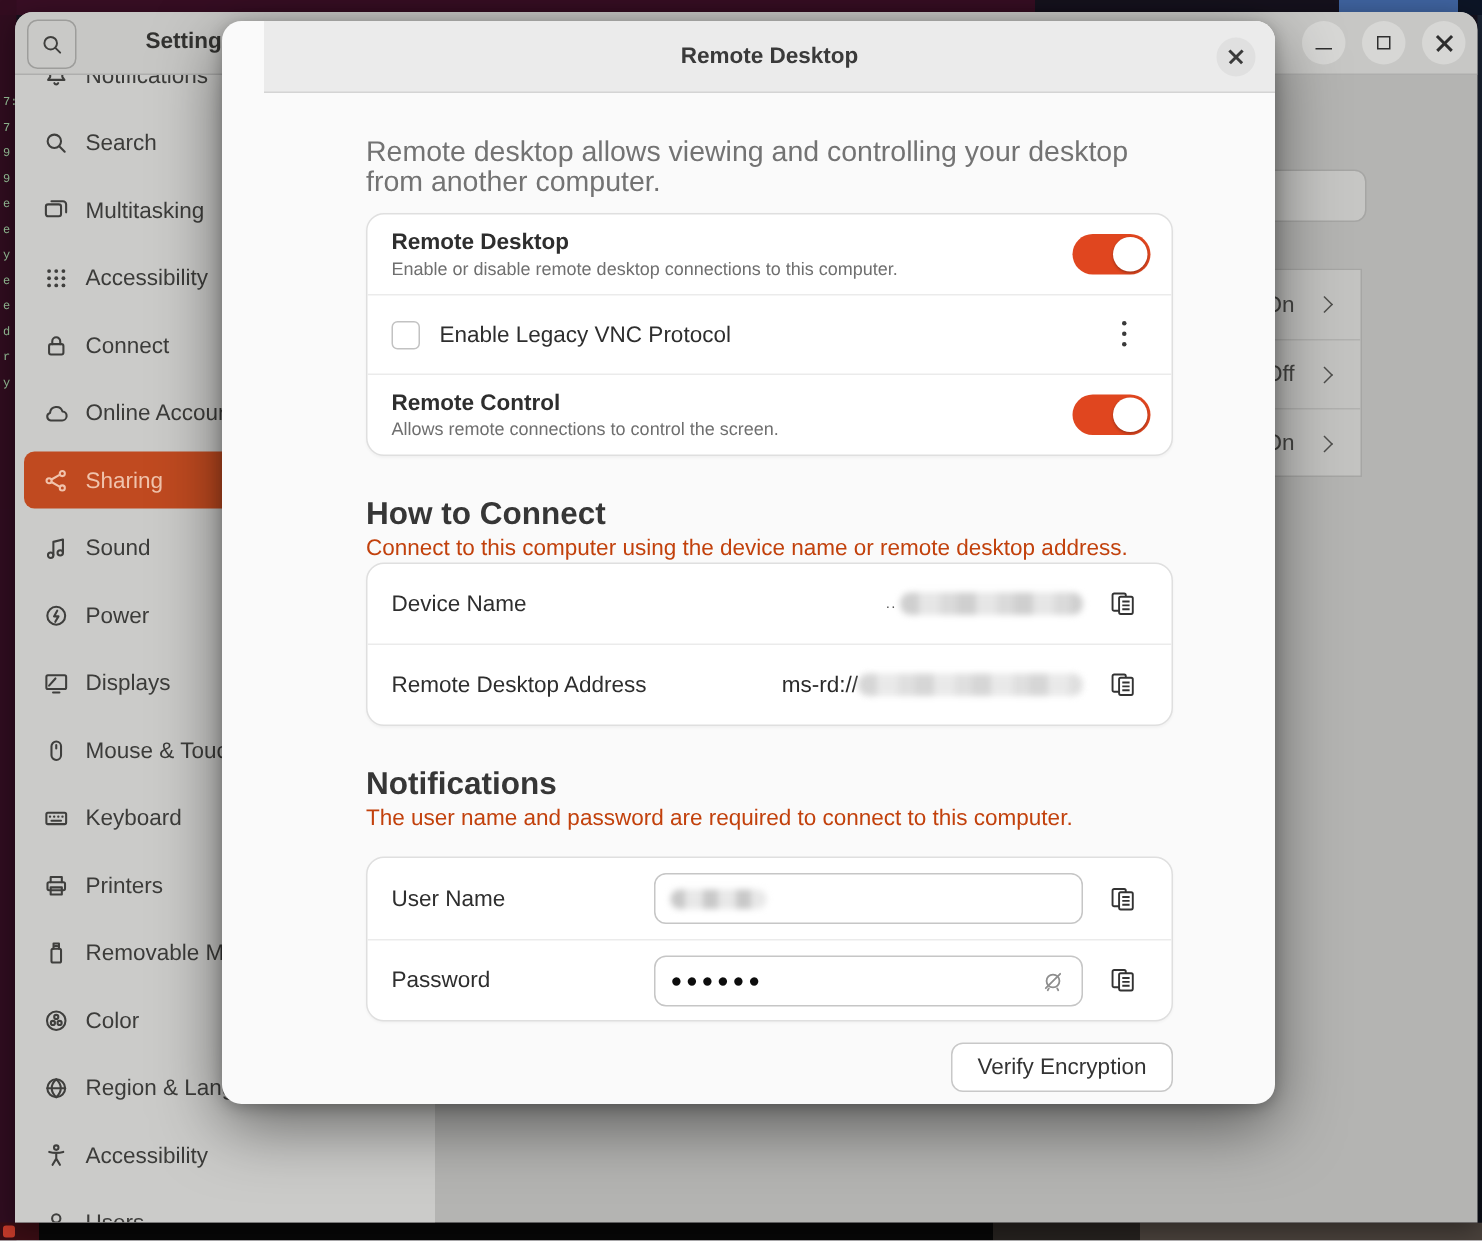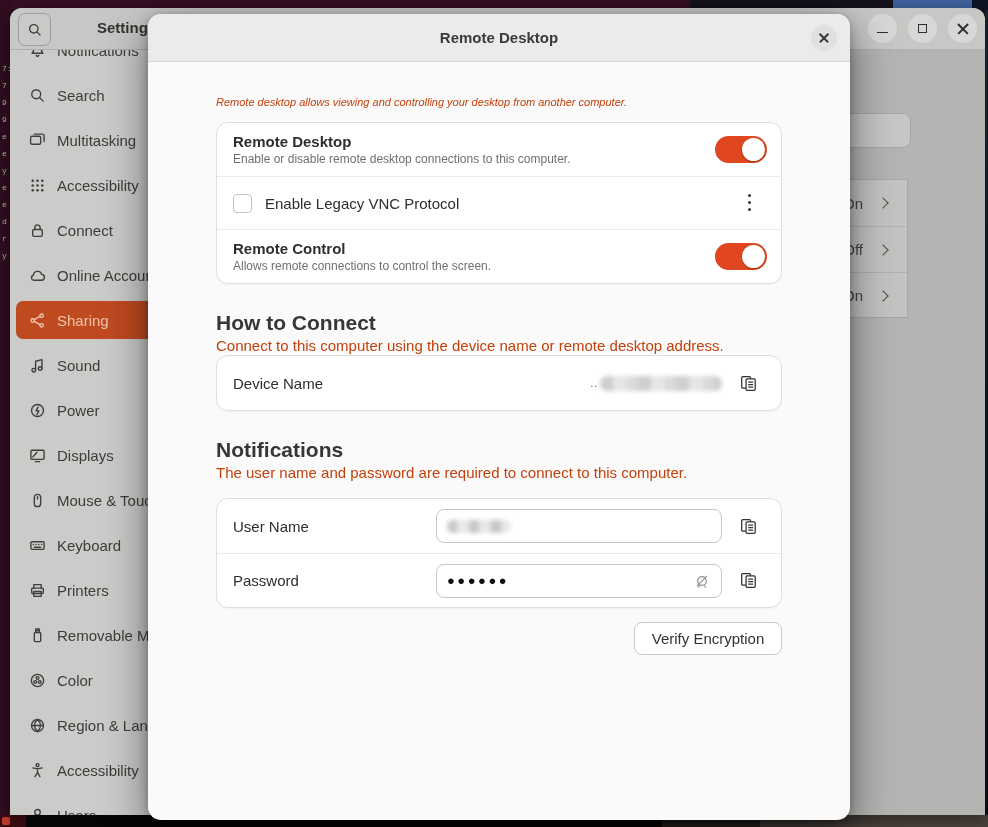--- a/index.html
+++ b/index.html
@@ -49,30 +49,30 @@
     border-radius:8px; background:#c6c6c4; }
   .bd-card { position:absolute; right:77px; top:171px; width:215px; height:139px; border:1px solid #a6a6a4;
     background:#c3c3c1; }
   .bd-row { height:46px; display:flex; align-items:center; justify-content:flex-end; padding-right:20px; gap:16px; border-top:1px solid #b1b1af; }
   .bd-row:first-child { border-top:none; }
   .bd-row .val { font-size:15px; color:#454543; }
   .chev { width:8px; height:8px; border-top:1.6px solid #4e4e4c; border-right:1.6px solid #4e4e4c; transform:rotate(45deg); }
   .peek-switch { position:absolute; left:827px; top:9px; width:23px; height:23px; border-radius:50%; background:#e0461f; }
 
   
-  .dialog { position:absolute; left:148px; top:14px; width:702px; height:806px; background:#fafafa; border-radius:13px;
-    box-shadow:0 14px 44px rgba(0,0,0,.5), 0 2px 10px rgba(0,0,0,.25); overflow:hidden; }
+  .dialog { position:absolute; left:148px; top:14px; width:702px; height:722px; background:#fafafa; border-radius:13px;
+    box-shadow:0 14px 44px rgba(0,0,0,.5), 0 2px 10px rgba(0,0,0,.25); overflow:hidden;padding-left:28px; }
   .dlg-header { position:relative; height:48px; background:#ebebeb; border-bottom:1px solid #d4d4d4;
     display:flex; align-items:center; justify-content:center; }
   .dlg-title { font-size:15px; font-weight:700; color:#3a3a3a; }
   .dlg-close { position:absolute; right:13px; top:11px; width:26px; height:26px; border-radius:50%; background:#e0e0e0;
     display:flex; align-items:center; justify-content:center; }
   .dlg-close .glyph-x::before,.dlg-close .glyph-x::after { background:#3a3a3a; height:1.5px; width:12px; left:0; }
   .dlg-body { padding:0 68px; }
-  .desc { margin-top:30px; width:540px; font-size:11px; line-height:20px; color:#c2410c;font-style:italic; }
+  .desc { margin-top:30px; width:540px; font-size:19px; line-height:20px; color:#737373; }
 
   .card { background:#fff; border:1px solid #dfdfdf; border-radius:12px; box-shadow:0 1px 2px rgba(0,0,0,.04); }
   .card .row { display:flex; align-items:center; padding:0 16px; border-top:1px solid #ebebeb; }
   .card .row:first-child { border-top:none; }
   .rt { flex:1; min-width:0; }
   .row-title { font-size:15px; font-weight:700; color:#2e2e2e; line-height:18px; }
   .row-sub { font-size:12px; color:#6f6f6f; line-height:14px; margin-top:1px; }
   .plain-label { font-size:15px; color:#2e2e2e; }
 
   .switch { position:relative; width:52px; height:27px; border-radius:14px; background:#e0461f; flex:none; margin-right:-2px; }
@@ -357,20 +357,34 @@
             <span class="blur-bar blur-device"></span>
           </div>
           <div class="copy-btn">
             <svg class="cicon" width="17" height="17" viewBox="0 0 16 16">
                 <rect x="1.6" y="1.6" width="8.3" height="10.8" rx="1"></rect>
                 <rect x="5.7" y="3.6" width="8.6" height="10.8" rx="1" fill="#fff"></rect>
                 <path d="M7.7 6.6h4.6M7.7 9h4.6M7.7 11.4h4.6"></path>
               </svg>
           </div>
         </div>
+        <div class="row">
+          <span class="plain-label rt">Remote Desktop Address</span>
+          <div class="val-wrap">
+            <span class="val-text">ms-rd://</span>
+            <span class="blur-bar blur-addr"></span>
+          </div>
+          <div class="copy-btn">
+            <svg class="cicon" width="17" height="17" viewBox="0 0 16 16">
+                <rect x="1.6" y="1.6" width="8.3" height="10.8" rx="1"></rect>
+                <rect x="5.7" y="3.6" width="8.6" height="10.8" rx="1" fill="#fff"></rect>
+                <path d="M7.7 6.6h4.6M7.7 9h4.6M7.7 11.4h4.6"></path>
+              </svg>
+          </div>
+        </div>
       </div>
 
       <div class="sec-head">Notifications</div>
       <div class="sec-sub">The user name and password are required to connect to this computer.</div>
 
       <div class="card g3">
         <div class="row">
           <span class="plain-label rt">User Name</span>
           <div class="entry">
             <span class="blur-user"></span>

